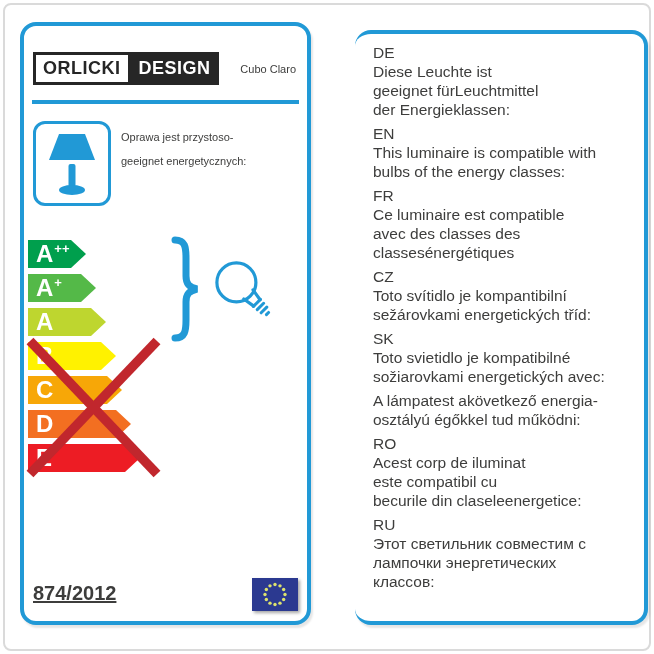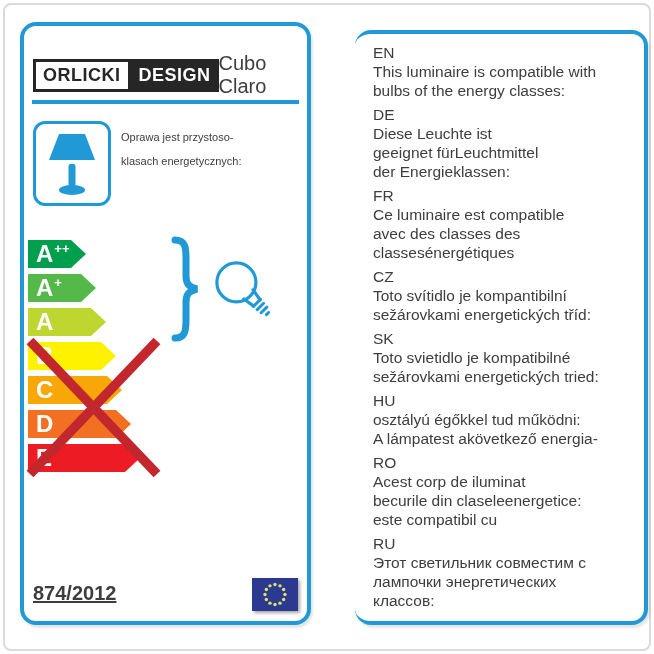--- a/index.html
+++ b/index.html
@@ -15,21 +15,21 @@
   #left-panel{left:20px;top:22px;width:291px;height:603px;}
   #right-panel{left:355px;top:30px;width:293px;height:595px;border-left:none;}
 
   
   #logo-row{position:absolute;left:9px;right:7px;top:26px;display:flex;align-items:center;}
   .logo{display:flex;height:33px;background:var(--logo);align-items:stretch;}
   .logo-left{background:#fff;border:3px solid var(--logo);color:var(--logo);display:flex;align-items:center;
              padding:0 7px;font-weight:bold;font-size:18px;letter-spacing:.5px;box-sizing:border-box;}
   .logo-right{background:var(--logo);color:#fff;display:flex;align-items:center;
               padding:16px 8px;font-weight:bold;font-size:18px;letter-spacing:.5px;}
-  .product-name{margin-left:auto;font-size:20px;color:var(--ink);padding-right:4px;}
+  .product-name{margin-left:auto;font-size:11px;color:var(--ink);padding-right:4px;}
 
   #divider{position:absolute;left:8px;right:8px;top:74px;height:4px;background:var(--accent);}
 
   #lamp-box{position:absolute;left:9px;top:95px;width:78px;height:85px;border:3px solid var(--accent);
             border-radius:12px;box-sizing:border-box;display:flex;align-items:center;justify-content:center;}
   #lamp-note{position:absolute;left:97px;top:100px;width:182px;font-size:11px;line-height:23.5px;color:var(--ink);}
 
   #arrows{position:absolute;left:4px;top:214px;}
   .arrow{height:28px;margin-bottom:6px;display:flex;align-items:center;color:#fff;font-weight:bold;
          font-size:24px;padding-left:8px;box-sizing:border-box;
@@ -68,21 +68,21 @@
   <div id="lamp-box">
     <svg width="54" height="64" viewBox="0 0 54 64">
       <polygon points="14,2 40,2 50,28 4,28" fill="#2199D6"></polygon>
       <rect x="23.5" y="32" width="7" height="23" rx="2" fill="#2199D6"></rect>
       <ellipse cx="27" cy="58" rx="13" ry="5" fill="#2199D6"></ellipse>
     </svg>
   </div>
 
   <div id="lamp-note">
     <div class="note-line">Oprawa jest przystoso-</div>
-    <div class="note-line">klasach energetycznych:</div>
+    <div class="note-line">geeignet energetycznych:</div>
   </div>
 
   <div id="arrows">
       <div class="arrow" style="width: 58px; background: rgb(0, 159, 77);">
         <span>A</span>
         <span class="sup">++</span>
       </div>
       <div class="arrow" style="width: 68px; background: rgb(84, 185, 72);">
         <span>A</span>
         <span class="sup">+</span>
@@ -137,56 +137,55 @@
         <circle cx="14.34" cy="11.50" r="1.7" fill="#DDE26E"></circle>
         <circle cx="18.00" cy="7.84" r="1.7" fill="#DDE26E"></circle>
       </g>
   </svg>
 
 </div>
 
 <div class="panel" id="right-panel">
   <div id="languages">
       <div class="lang-block">
-        <div class="lang-code">EN</div>
-        <div class="lang-line">This luminaire is compatible with</div>
-        <div class="lang-line">bulbs of the energy classes:</div>
-      </div>
-      <div class="lang-block">
         <div class="lang-code">DE</div>
         <div class="lang-line">Diese Leuchte ist</div>
         <div class="lang-line">geeignet fürLeuchtmittel</div>
         <div class="lang-line">der Energieklassen:</div>
+      </div>
+      <div class="lang-block">
+        <div class="lang-code">EN</div>
+        <div class="lang-line">This luminaire is compatible with</div>
+        <div class="lang-line">bulbs of the energy classes:</div>
       </div>
       <div class="lang-block">
         <div class="lang-code">FR</div>
         <div class="lang-line">Ce luminaire est compatible</div>
         <div class="lang-line">avec des classes des</div>
         <div class="lang-line">classesénergétiques</div>
       </div>
       <div class="lang-block">
         <div class="lang-code">CZ</div>
         <div class="lang-line">Toto svítidlo je kompantibilní</div>
         <div class="lang-line">sežárovkami energetických tříd:</div>
       </div>
       <div class="lang-block">
         <div class="lang-code">SK</div>
         <div class="lang-line">Toto svietidlo je kompatibilné</div>
-        <div class="lang-line">sežárovkami energetických tried:</div>
+        <div class="lang-line">sožiarovkami energetických avec:</div>
       </div>
       <div class="lang-block">
-        <div class="lang-code">HU</div>
+        <div class="lang-line">A lámpatest akövetkező energia-</div>
         <div class="lang-line">osztályú égőkkel tud működni:</div>
-        <div class="lang-line">A lámpatest akövetkező energia-</div>
       </div>
       <div class="lang-block">
         <div class="lang-code">RO</div>
         <div class="lang-line">Acest corp de iluminat</div>
+        <div class="lang-line">este compatibil cu</div>
         <div class="lang-line">becurile din claseleenergetice:</div>
-        <div class="lang-line">este compatibil cu</div>
       </div>
       <div class="lang-block">
         <div class="lang-code">RU</div>
         <div class="lang-line">Этот светильник совместим с</div>
         <div class="lang-line">лампочки энергетических</div>
         <div class="lang-line">классов:</div>
       </div>
     </div>
 </div>
 

